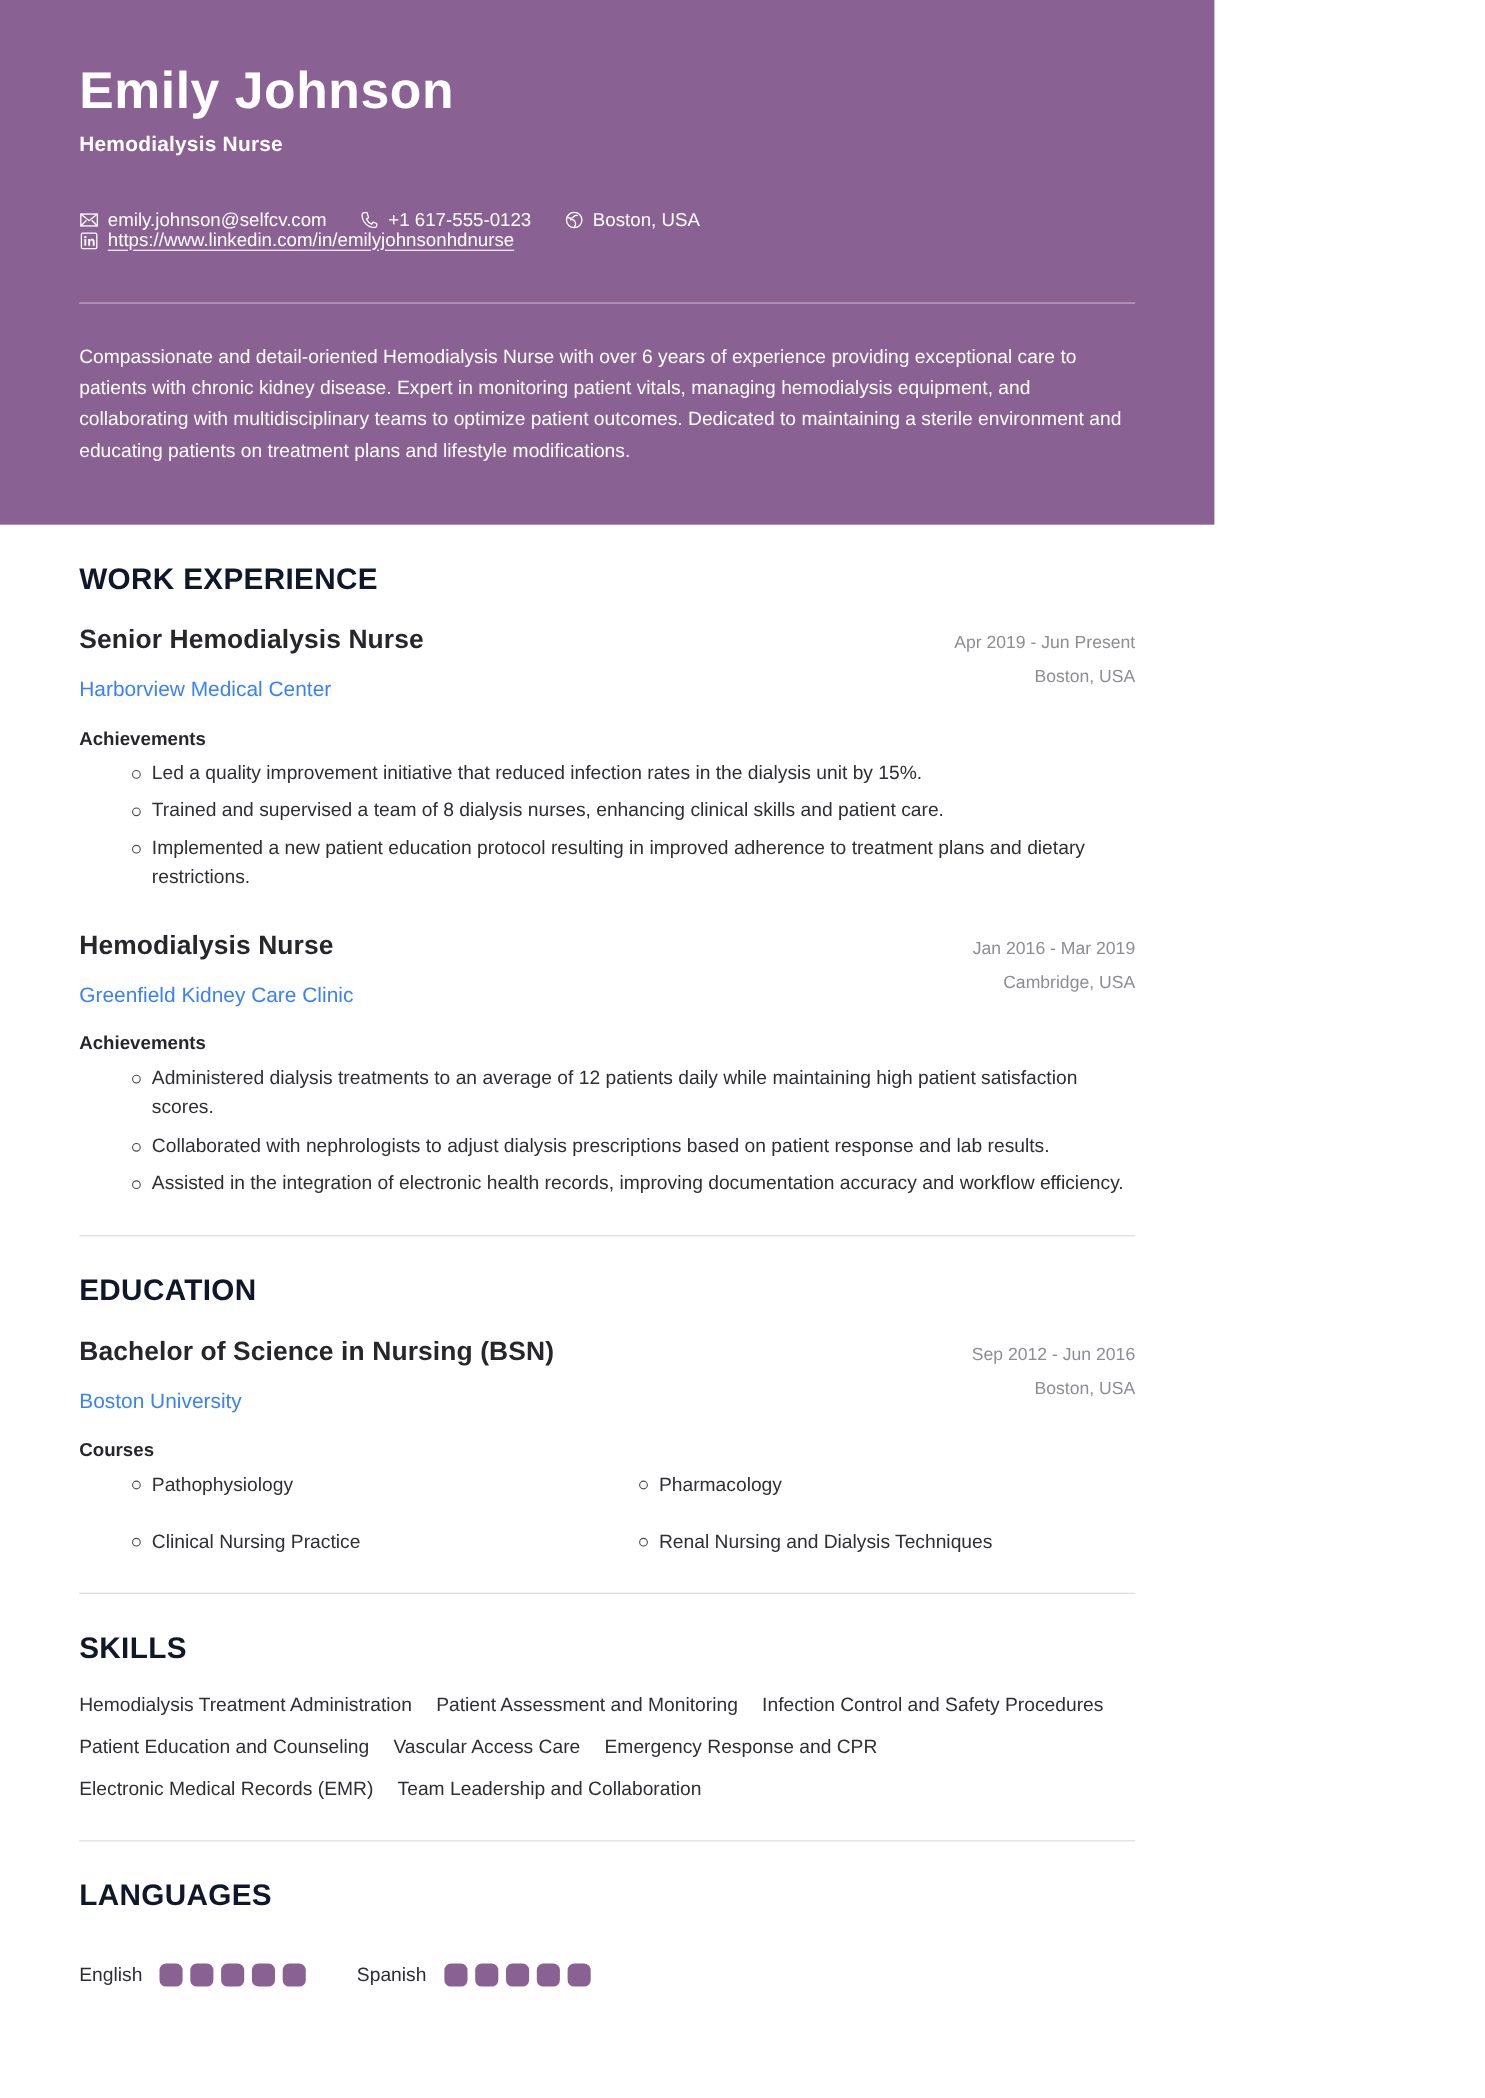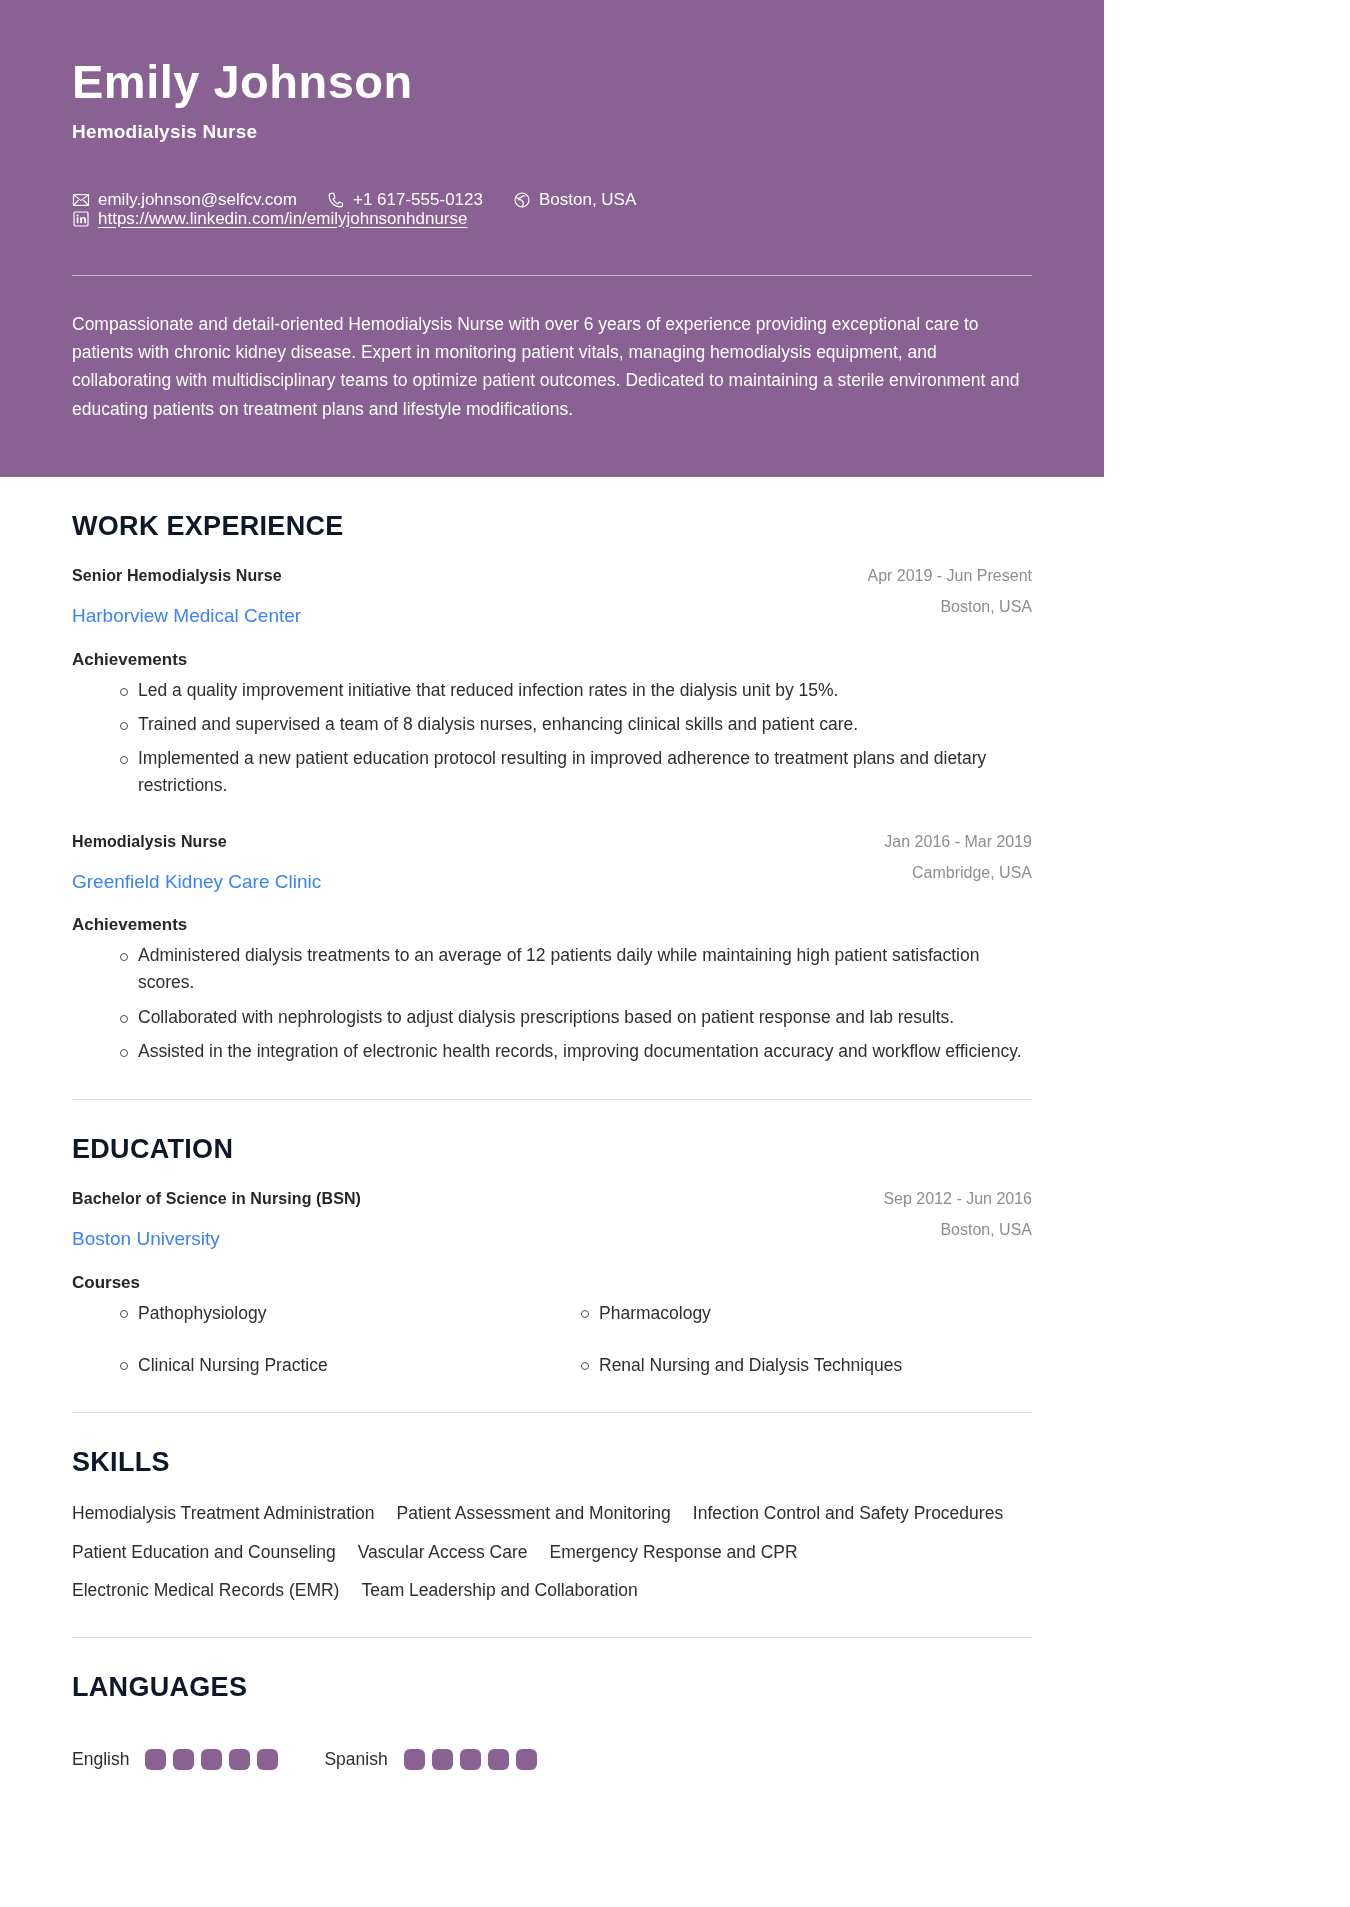--- a/index.html
+++ b/index.html
@@ -130,21 +130,21 @@
   .entry-head {
     display: flex;
     justify-content: space-between;
     align-items: baseline;
   }
 
   .entry-left { flex: 1 1 auto; min-width: 0; }
   .entry-right { flex: 0 0 auto; text-align: right; padding-left: 24px; }
 
   .entry-role {
-    font-size: 16px;
+    font-size: 24px;
     font-weight: 700;
     color: #26262b;
     line-height: 1.5;
     letter-spacing: 0.1px;
   }
 
   .entry-org {
     font-size: 19px;
     color: #3b82f6;
     line-height: 1.5;

